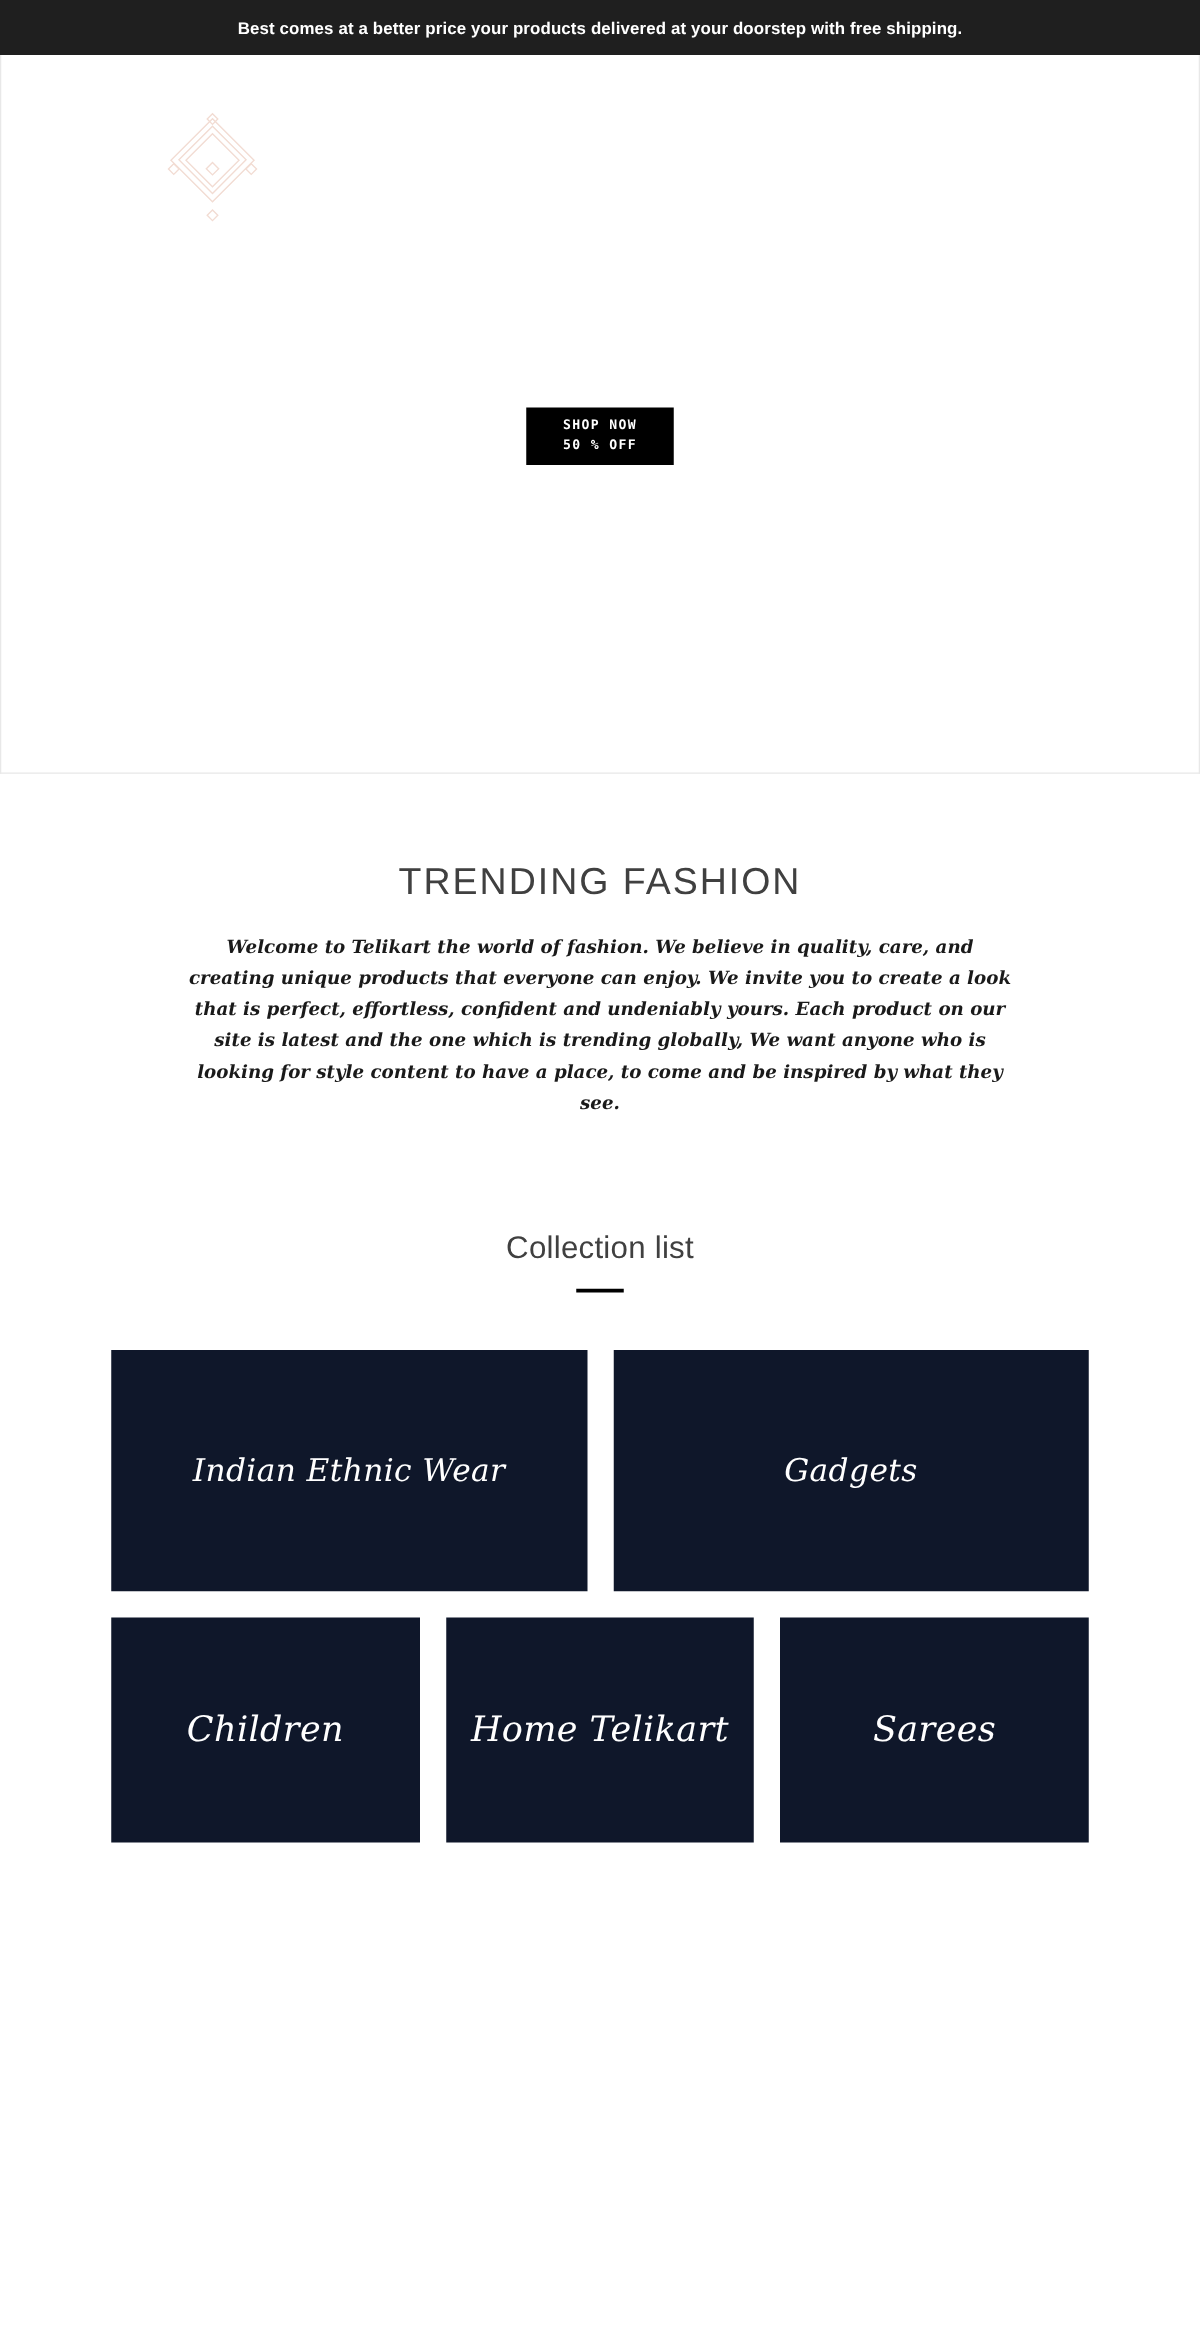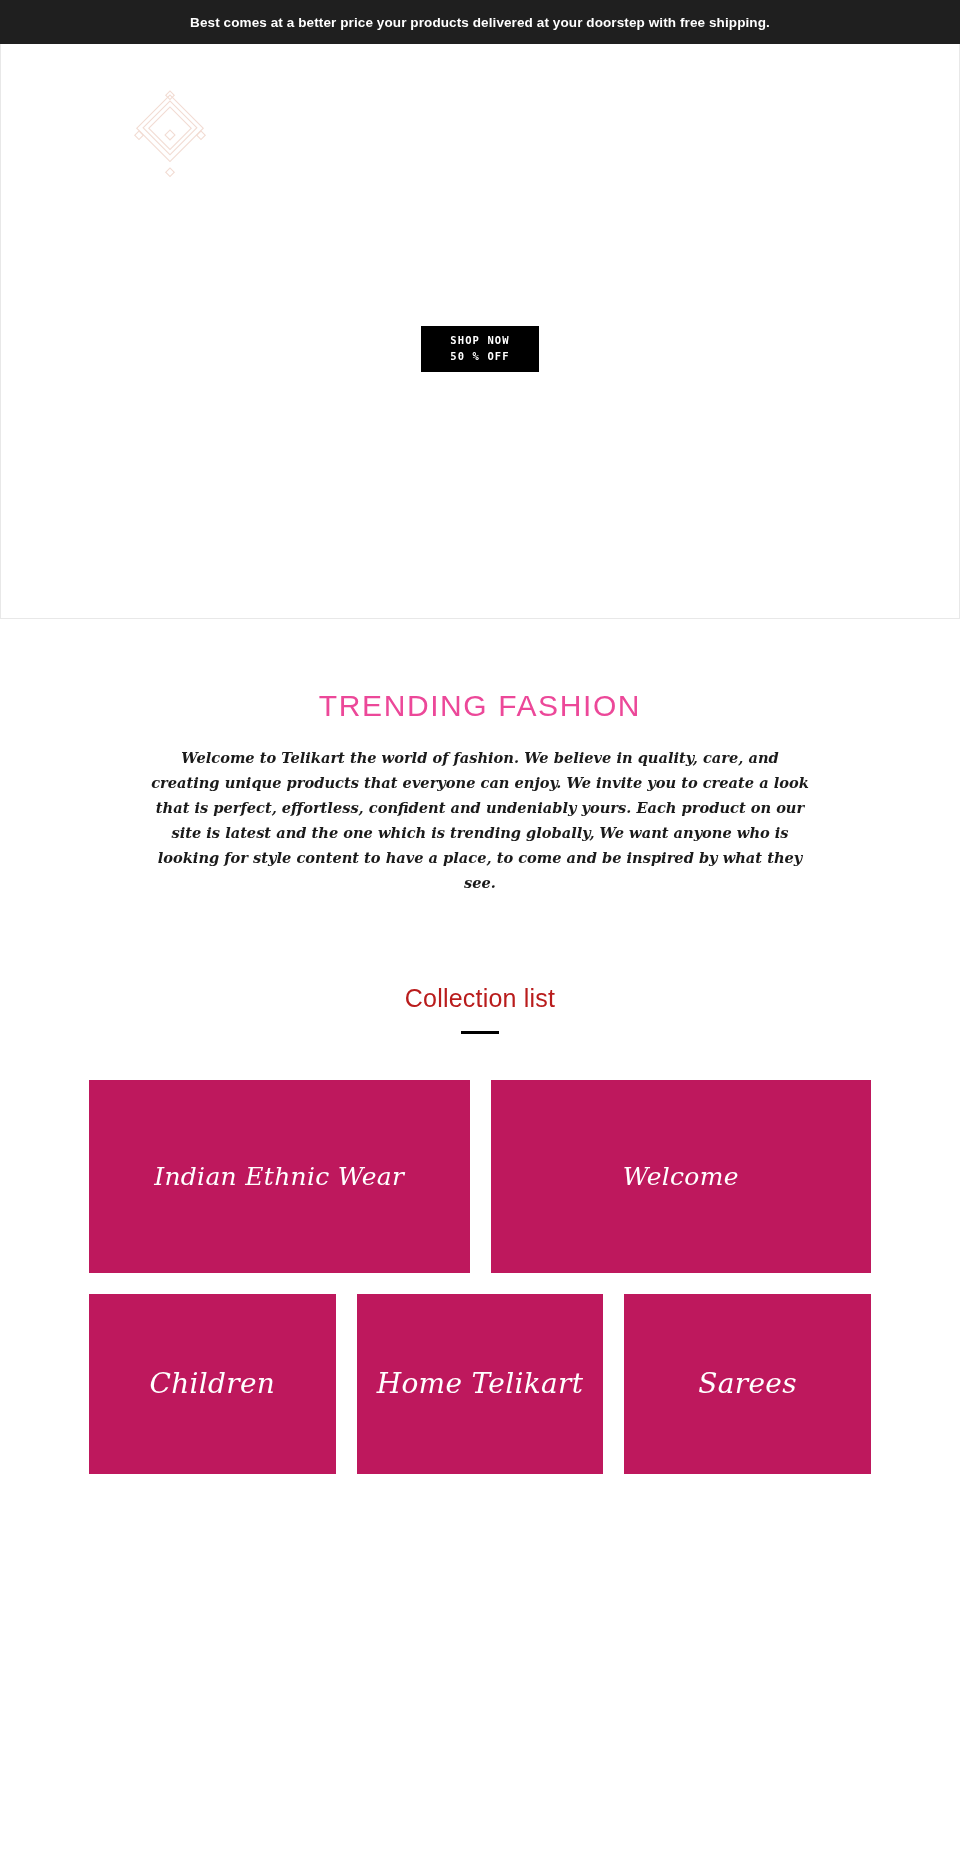--- a/index.html
+++ b/index.html
@@ -75,21 +75,21 @@
   
   .trending-section {
     padding: 70px 0 0;
     text-align: center;
   }
 
   .trending-title {
     font-size: 30px;
     font-weight: 400;
     letter-spacing: 1.6px;
-    color: #ec4899;
+    color: #404040;
     font-family: "Liberation Sans", sans-serif;
   }
 
   .trending-body {
     margin: 22px auto 0;
     width: 660px;
     font-family: "DejaVu Serif", "Liberation Serif", serif;
     font-style: italic;
     font-weight: 700;
     font-size: 14.6px;
@@ -101,41 +101,41 @@
   
   .collection-section {
     padding: 88px 0 0;
     text-align: center;
   }
 
   .collection-title {
     font-size: 25px;
     font-weight: 400;
     letter-spacing: 0.2px;
-    color: #b91c1c;
+    color: #404040;
     font-family: "Liberation Sans", sans-serif;
   }
 
   .collection-divider {
     width: 38px;
     height: 3px;
     background: #000000;
     margin: 18px auto 0;
   }
 
   .collection-grid {
     margin: 46px auto 0;
     width: 782px;
     display: flex;
     flex-wrap: wrap;
     gap: 21px;
   }
 
   .collection-card {
-    background: #be185d;
+    background: #0f172a;
     position: relative;
     display: flex;
     align-items: center;
     justify-content: center;
     cursor: pointer;
     overflow: hidden;
   }
 
   .collection-card.span-2 { width: calc((100% - 21px) / 2); height: 193px; }
   .collection-card.span-3 { width: calc((100% - 42px) / 3); height: 180px; }
@@ -192,21 +192,21 @@
 
 <section class="collection-section">
   <h2 class="collection-title">Collection list</h2>
   <div class="collection-divider"></div>
 
   <div class="collection-grid" id="collection-grid">
       <div class="collection-card span-2">
         <span class="collection-card-label">Indian Ethnic Wear</span>
       </div>
       <div class="collection-card span-2">
-        <span class="collection-card-label">Welcome</span>
+        <span class="collection-card-label">Gadgets</span>
       </div>
       <div class="collection-card span-3">
         <span class="collection-card-label">Children</span>
       </div>
       <div class="collection-card span-3">
         <span class="collection-card-label">Home Telikart</span>
       </div>
       <div class="collection-card span-3">
         <span class="collection-card-label">Sarees</span>
       </div>

